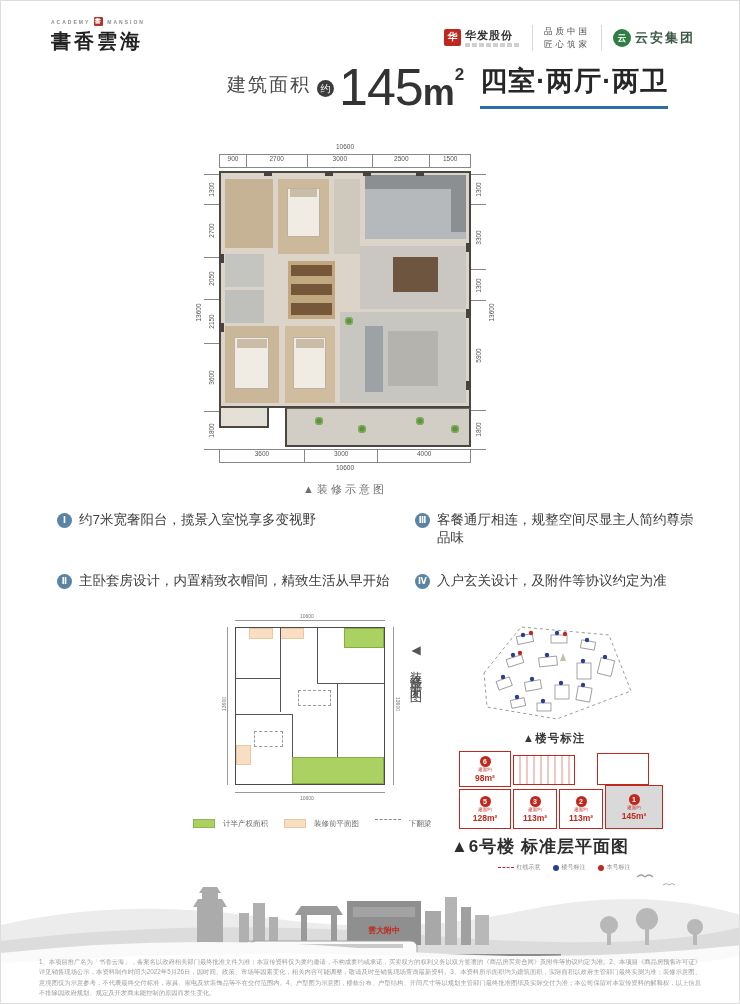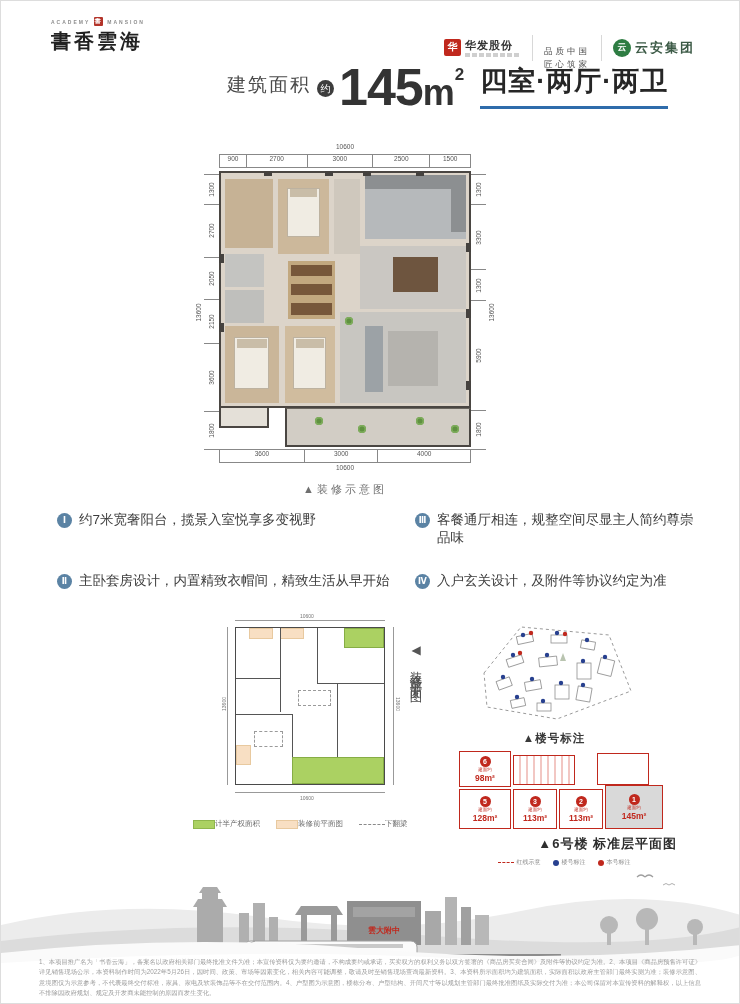--- a/index.html
+++ b/index.html
@@ -18,41 +18,41 @@
   .brand-cn { font-family:"Liberation Serif","DejaVu Serif",serif; font-size:20px; font-weight:bold;
               color:#222; letter-spacing:3px; margin-top:2px; }
   .partners { display:flex; align-items:center; gap:11px; margin-top:8px; }
   .p-sep { width:1px; height:26px; background:#d8d8d8; }
   .huafa { display:flex; gap:4px; align-items:flex-start; }
   .huafa-icon { width:17px; height:17px; background:#c0281d; border-radius:2px; color:#fff;
                 font-size:10px; display:flex; align-items:center; justify-content:center; font-weight:bold; }
   .huafa-name { font-size:11px; font-weight:bold; color:#333; letter-spacing:1px; line-height:1.1; }
   .huafa-bar { margin-top:2px; height:4px; width:56px;
                background:repeating-linear-gradient(90deg,#cfcfcf 0 5px,#fff 5px 7px); }
-  .slogan { font-size:8.5px; color:#4c4c4c; letter-spacing:3px; line-height:1.5; text-align:center;margin-top:20px; }
+  .slogan { font-size:8.5px; color:#4c4c4c; letter-spacing:3px; line-height:1.5; text-align:center; }
   .yunan { display:flex; align-items:center; gap:4px; }
   .yunan-icon { width:18px; height:18px; border-radius:50%; background:#2e7d43; color:#fff;
                 font-size:9px; display:flex; align-items:center; justify-content:center; font-weight:bold; }
   .yunan-name { font-size:13px; font-weight:bold; color:#3c5a46; letter-spacing:2px; }
 
   
   .unit-block { position:absolute; left:84px; top:40px; display:flex; }
   .unit-bracket { position:absolute; left:-12px; top:16px; width:150px; height:110px;
                   border-left:1px solid #d2ab62; border-bottom:1px solid #d2ab62; opacity:.7; }
   .unit-big { font-size:100px; font-weight:800; line-height:0.88; letter-spacing:-7px;
               background:linear-gradient(100deg,#a9742e 0%,#d9ae62 28%,#f0d493 50%,#c28f42 74%,#8f6526 100%);
               -webkit-background-clip:text; background-clip:text; color:transparent; padding-right:10px; }
   .unit-suffix { writing-mode:vertical-rl; font-size:17px; color:#b8883b; letter-spacing:6px;
                  font-weight:bold; margin-top:44px; }
   .spec-row { position:absolute; left:226px; top:62px; display:flex; align-items:flex-end; }
   .area-label { font-size:19px; color:#4a4a4a; letter-spacing:2px; padding-bottom:11px; }
   .approx-circle { width:17px; height:17px; border-radius:50%; background:#3d3d3d; color:#fff;
                    font-size:10px; display:flex; align-items:center; justify-content:center;
                    margin:0 5px 12px 6px; }
-  .area-num { font-size:52px; font-weight:700; color:#333; line-height:0.85; letter-spacing:-1px; }
+  .area-num { font-size:52px; font-weight:400; color:#333; line-height:0.85; letter-spacing:-1px; }
   .area-unit { font-size:36px; font-weight:800; color:#333; line-height:0.9; }
   .area-sup { font-size:17px; font-weight:800; color:#333; position:relative; top:-24px; }
   .rooms { font-size:27px; font-weight:800; color:#262626; letter-spacing:1px; margin-left:16px;
            padding-bottom:7px; border-bottom:3px solid #2f6cab; margin-bottom:0px; }
 
   
   .plan-area { position:absolute; left:192px; top:142px; display:flex; }
   .vtotal { width:11px; display:flex; align-items:center; justify-content:center; }
   .vtotal span, .vruler .seg span { transform:rotate(-90deg); font-size:6.5px; color:#555; white-space:nowrap; }
   .vruler { display:flex; flex-direction:column; width:15px; }
@@ -101,21 +101,21 @@
   .bplan .ln { position:absolute; background:#555; }
   .bplan .grn { position:absolute; background:#abd162; border:1px solid #86ad45; }
   .bplan .pch { position:absolute; background:#f8dfc3; border:1px solid #e8c99f; }
   .bplan .dsh { position:absolute; border:1px dashed #9a9a9a; }
   .bru { position:absolute; font-size:5px; color:#777; }
   .bline { position:absolute; background:#999; }
   .before-caption { position:absolute; left:202px; top:32px; writing-mode:vertical-rl;
                     font-size:12.5px; color:#4b4b4b; letter-spacing:4px; }
   .before-caption .tri { font-size:12px; color:#555; }
   .legend-row { position:absolute; left:192px; top:818px; display:flex; gap:16px; align-items:center; }
-  .lg-item { display:flex; gap:0; align-items:center; font-size:7.5px; color:#6a6a6a; }
+  .lg-item { display:flex; gap:8px; font-size:7.5px; color:#6a6a6a; }
   .sw { width:22px; height:9px; }
   .sw.g { background:#abd162; border:1px solid #8fb64d; }
   .sw.p { background:#f8dfc3; border:1px solid #e8c99f; }
   .sw.d { width:26px; height:0; border-top:1.3px dashed #8a8a8a; }
 
   
   .siteplan { position:absolute; left:458px; top:612px; width:190px; text-align:center; }
   .site-caption { font-size:11.5px; color:#3a3a3a; letter-spacing:1px; margin-top:2px; font-weight:600; }
 
   
@@ -123,21 +123,21 @@
   .fd-box { position:relative; height:78px; }
   .ubox { position:absolute; border:1.2px solid #c0281d; background:#fff; display:flex;
           flex-direction:column; align-items:center; justify-content:center; gap:1px; }
   .ubox.hl { background:#d9d9d9; }
   .ucircle { width:11px; height:11px; border-radius:50%; background:#c0281d; color:#fff;
              font-size:7px; font-weight:bold; display:flex; align-items:center; justify-content:center; }
   .uprefix { font-size:4.5px; color:#c0281d; line-height:1; }
   .uarea { font-size:8.5px; font-weight:bold; color:#c0281d; line-height:1; }
   .core { position:absolute; border:1.2px solid #c0281d;
           background:repeating-linear-gradient(90deg,#fff 0 5px,#f2c7c3 5px 7px); }
-  .fd-caption { text-align:right; font-size:13px; font-weight:bold; color:#2e2e2e;
+  .fd-caption { text-align:left; font-size:17px; font-weight:bold; color:#2e2e2e;
                 letter-spacing:1px; margin-top:6px; }
   .fd-legend { display:flex; justify-content:center; gap:12px; align-items:center; margin-top:5px; }
   .fd-legend .it { display:flex; gap:3px; align-items:center; font-size:6px; color:#888; }
   .mk-dash { width:16px; border-top:1.2px dashed #c0281d; height:0; }
   .mk-dot { width:6px; height:6px; border-radius:50%; }
   .mk-dot.b { background:#27408f; } .mk-dot.r { background:#c0281d; }
 
   
   .footer { position:absolute; left:0; right:0; bottom:0; height:152px; }
   .disclaimer { position:absolute; left:38px; right:38px; bottom:5px; font-size:6.3px;

